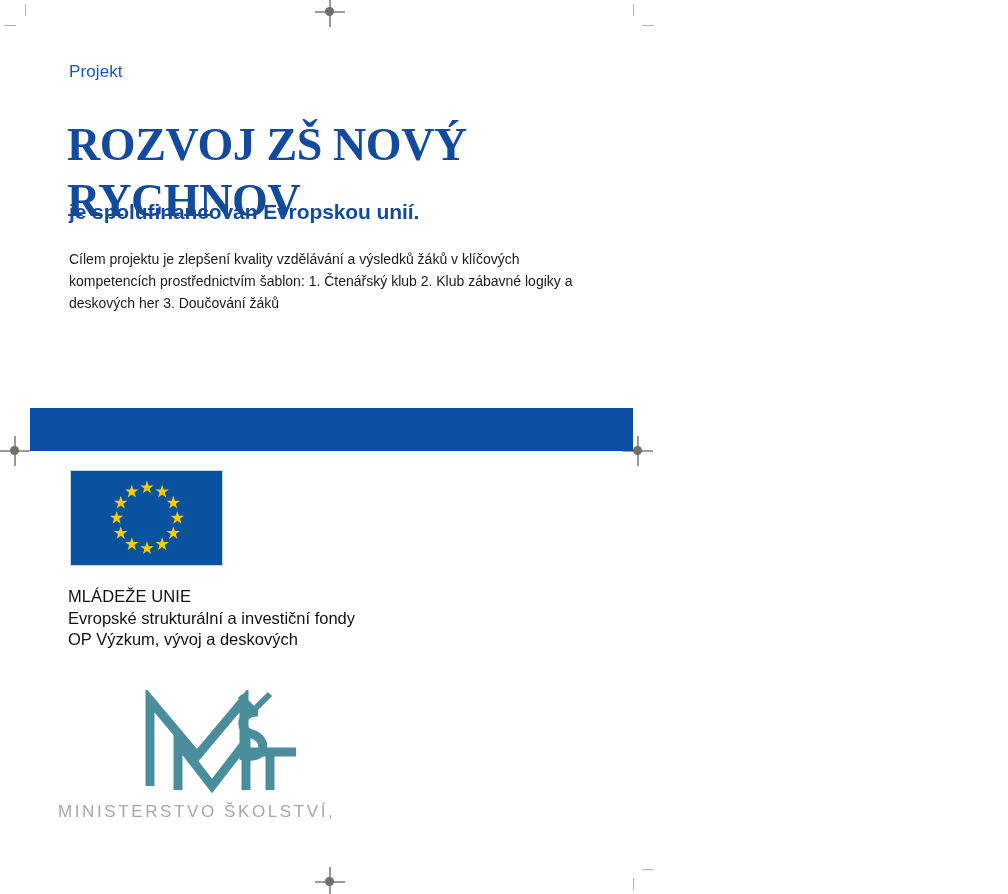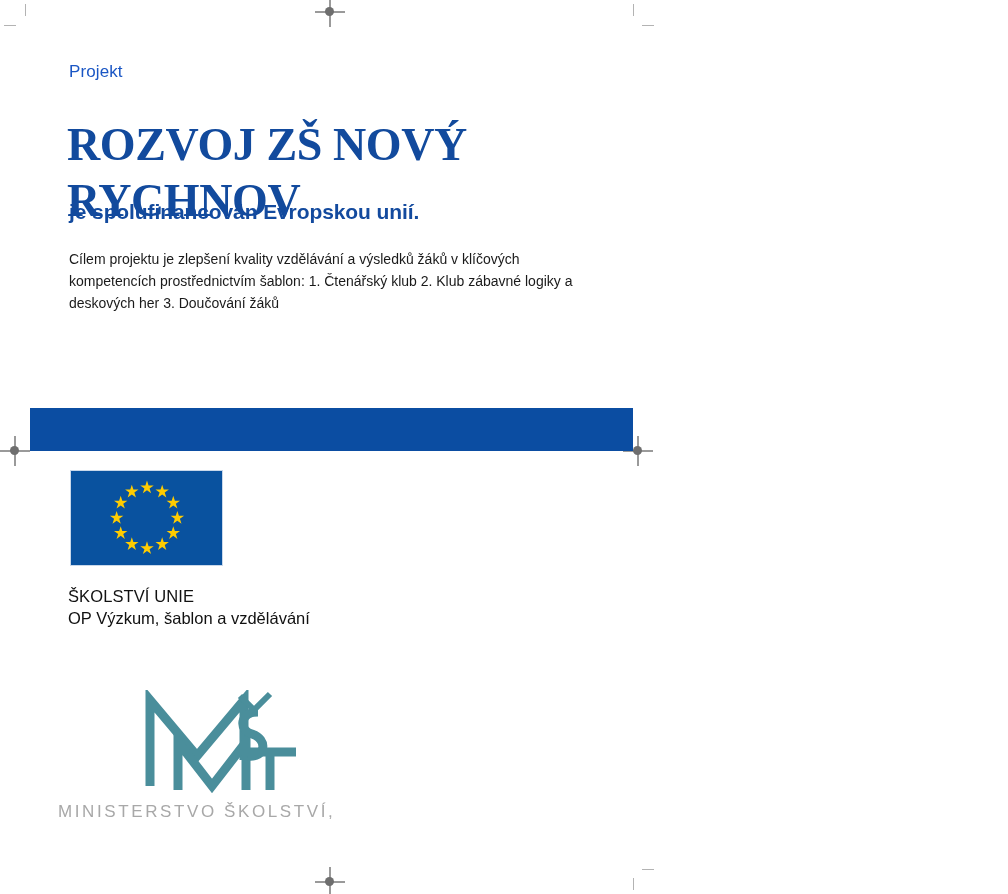--- a/index.html
+++ b/index.html
@@ -209,22 +209,23 @@
           <polygon points="61.50,67.65 63.12,72.62 68.35,72.62 64.12,75.70 65.73,80.67 61.50,77.60 57.27,80.67 58.88,75.70 54.65,72.62 59.88,72.62" fill="#ffcc00"></polygon>
           <polygon points="50.15,56.30 51.77,61.27 57.00,61.28 52.77,64.35 54.39,69.32 50.15,66.25 45.92,69.32 47.54,64.35 43.31,61.28 48.54,61.27" fill="#ffcc00"></polygon>
           <polygon points="46.00,40.80 47.62,45.77 52.85,45.78 48.62,48.85 50.23,53.82 46.00,50.75 41.77,53.82 43.38,48.85 39.15,45.78 44.38,45.77" fill="#ffcc00"></polygon>
           <polygon points="50.15,25.30 51.77,30.27 57.00,30.28 52.77,33.35 54.39,38.32 50.15,35.25 45.92,38.32 47.54,33.35 43.31,30.28 48.54,30.27" fill="#ffcc00"></polygon>
           <polygon points="61.50,13.95 63.12,18.93 68.35,18.93 64.12,22.00 65.73,26.98 61.50,23.90 57.27,26.98 58.88,22.00 54.65,18.93 59.88,18.93" fill="#ffcc00"></polygon>
         </g>
     </svg>
   </div>
 
   <div class="eutext">
-    <div class="l1">ŠKOLSTVÍ UNIE</div>
-    <div>OP Výzkum, šablon a vzdělávání</div>
+    <div class="l1">MLÁDEŽE UNIE</div>
+    <div>Evropské strukturální a investiční fondy</div>
+    <div>OP Výzkum, vývoj a deskových</div>
   </div>
 
   <div class="msmt-mark">
     <svg viewBox="0 0 170 110" xmlns="http://www.w3.org/2000/svg" aria-hidden="true">
       <g fill="none" stroke="#4a8e9b" stroke-width="9" stroke-linecap="butt" stroke-linejoin="miter">
 
         <path d="M10,96 L10,10 L57,66 L104,10 L104,70"></path>
 
         <path d="M38,100 L38,52 L72,96 L106,52 L106,100"></path>
 

